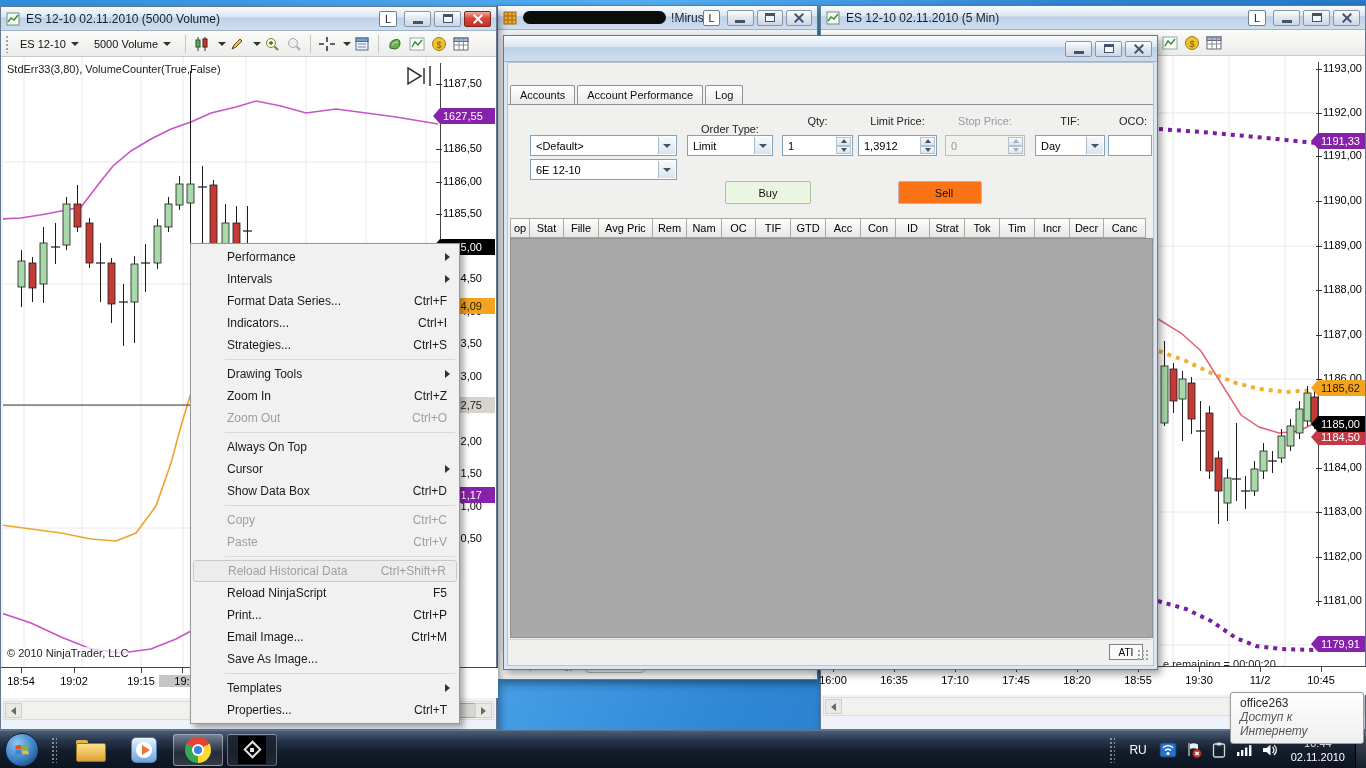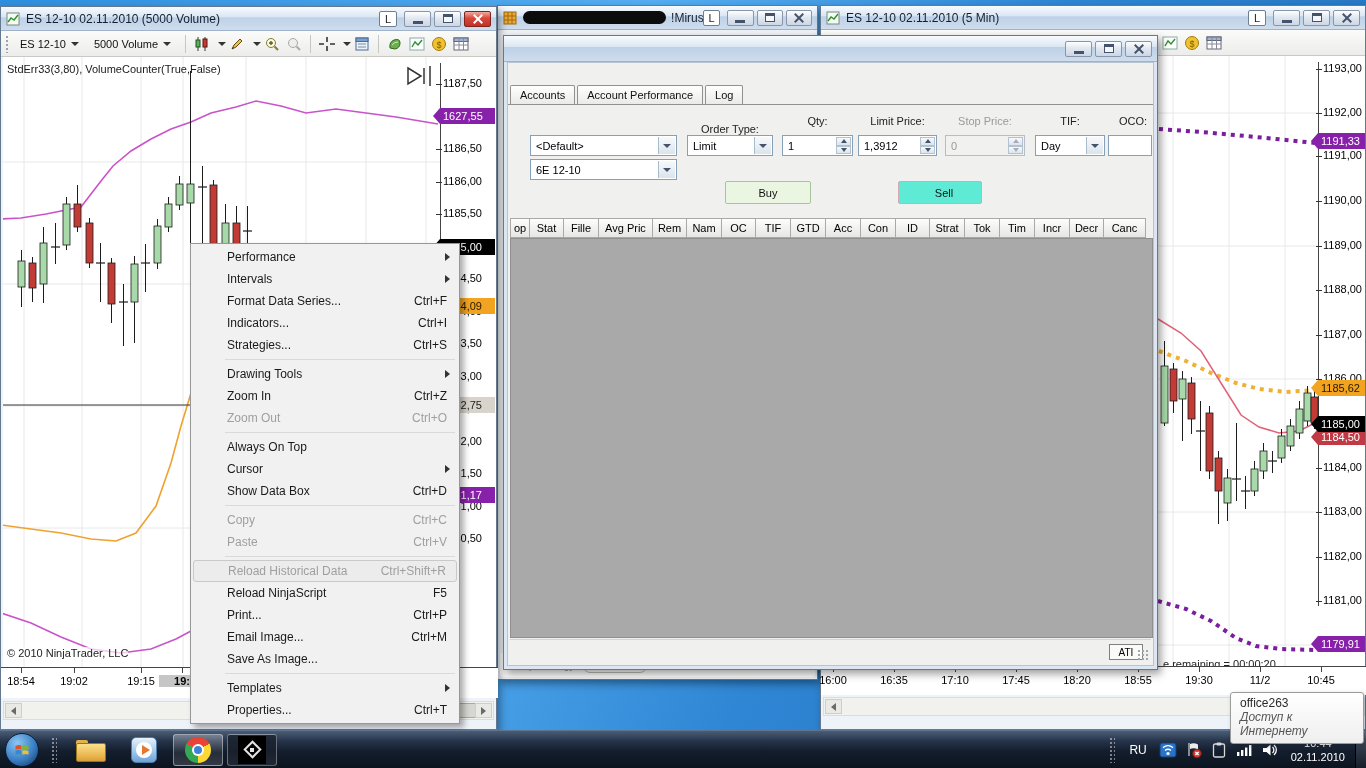--- a/index.html
+++ b/index.html
@@ -43,21 +43,21 @@
   .chart-area { position:absolute; background:#fff; overflow:hidden; }
   .plabel { position:absolute; font-size:11px; color:#000; white-space:nowrap; }
   .ptick { position:absolute; width:6px; height:1px; background:#333; }
   .tag { position:absolute; height:16px; font-size:11px; line-height:16px; padding-left:10px; white-space:nowrap;
     clip-path:polygon(7px 0, 100% 0, 100% 100%, 7px 100%, 0 50%); }
   .indicator-label { position:absolute; left:4px; top:6px; font-size:11px; color:#1a1a1a; }
   .copyright { position:absolute; left:4px; bottom:8px; font-size:11px; color:#222; background:rgba(255,255,255,.7); }
   .time-axis { position:absolute; left:0; border-top:1px solid #444; background:#fff; }
   .t-tick { position:absolute; top:0; width:1px; height:5px; background:#444; }
   .t-label { position:absolute; top:7px; width:46px; text-align:center; font-size:11px; color:#000; }
-  .t-label.hl { background:#c6c6c6;font-weight:bold; }
+  .t-label.hl { background:#c6c6c6; }
   .remaining { position:absolute; font-size:11px; color:#222; white-space:nowrap; }
 
   
   .sb { position:absolute; height:19px; background:#f1f1ee; border:1px solid #dcdcd8; }
   .sb .ar { position:absolute; top:1px; width:17px; height:15px; background:#e9e9e6; border:1px solid #cfcfca; display:flex; align-items:center; justify-content:center; }
   .tri-l { width:0;height:0;border-top:4px solid transparent;border-bottom:4px solid transparent;border-right:5px solid #6a6a66; }
   .tri-r { width:0;height:0;border-top:4px solid transparent;border-bottom:4px solid transparent;border-left:5px solid #6a6a66; }
   .sb .thumb { position:absolute; top:1px; height:15px; background:#d6d6d2; border:1px solid #a8a8a2; }
 
   
@@ -644,21 +644,21 @@
       <div class="txt" style="left:600px;top:72px;width:44px;">
         <span></span>
       </div>
       <div class="combo" style="left:22px;top:96px;width:147px;">
         <span>6E 12-10</span>
         <span class="dd">
             <i class="caret" style="margin:0;border-top-color:#44536b;"></i>
           </span>
       </div>
       <div class="big-btn" style="left:217px;top:118px;background:#eaf6e2;border-color:#a9c49a;">Buy</div>
-      <div class="big-btn" style="left:390px;top:118px;width:84px;background:#5eead4;border-color:#d0a9b2;padding-left:8px;">Sell</div>
+      <div class="big-btn" style="left:390px;top:118px;width:84px;background:#f97316;border-color:#d0a9b2;padding-left:8px;">Sell</div>
 
       <div class="grid-head" id="grid-head" style="left:2px;top:155px;">
           <div class="gh" style="width: 20px;">op</div>
           <div class="gh" style="width: 34px;">Stat</div>
           <div class="gh" style="width: 35px;">Fille</div>
           <div class="gh" style="width: 54px;">Avg Pric</div>
           <div class="gh" style="width: 34px;">Rem</div>
           <div class="gh" style="width: 35px;">Nam</div>
           <div class="gh" style="width: 34px;">OC</div>
           <div class="gh" style="width: 35px;">TIF</div>

